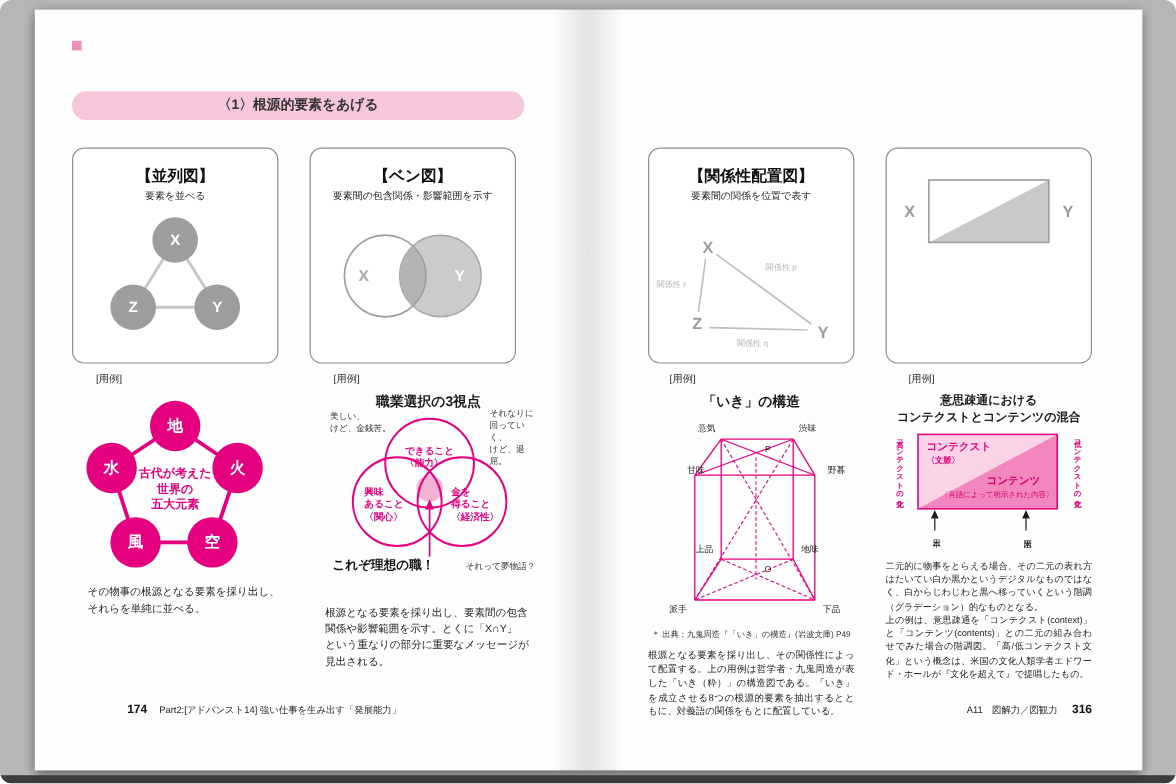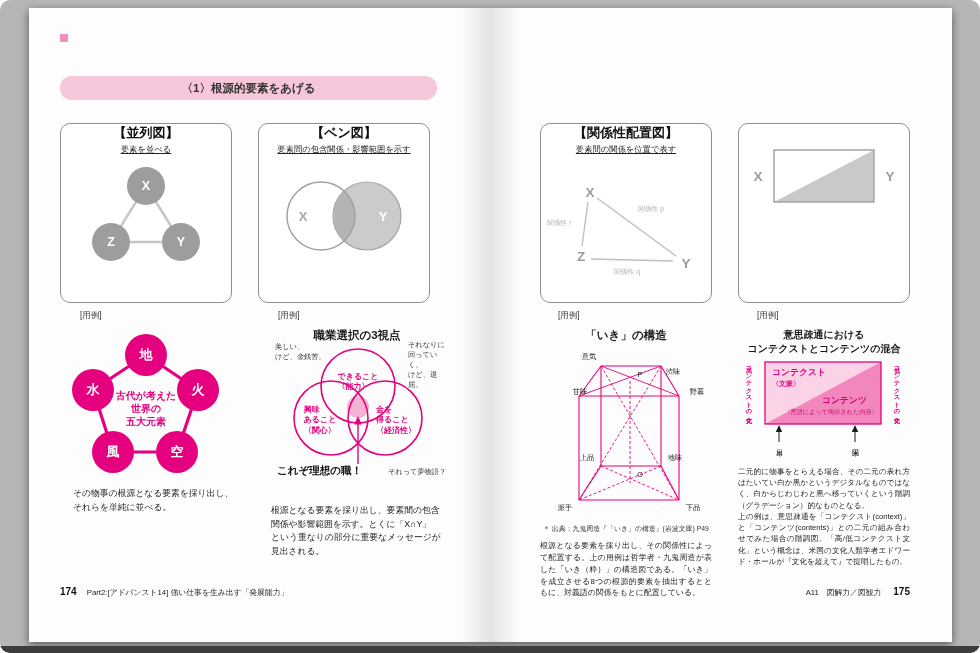--- a/index.html
+++ b/index.html
@@ -8,22 +8,22 @@
   .scene { position:relative; width:980px; height:653px; background:#b6b6b6; border-radius:10px; overflow:hidden; }
   .desk { position:absolute; left:0; bottom:0; width:100%; height:7px; background:#3d3d3d; }
   .book { position:absolute; left:29px; top:8px; width:923px; height:634px; background:#fdfdfd; box-shadow:0 3px 9px rgba(0,0,0,.5); }
   .gutter { position:absolute; left:431px; top:0; width:60px; height:100%;
             background:linear-gradient(90deg, rgba(0,0,0,0) 0%, rgba(0,0,0,.10) 50%, rgba(0,0,0,0) 100%); }
   .chapter-marker { position:absolute; left:31px; top:26px; width:8px; height:8px; background:#ee8fbd; }
   .banner { position:absolute; left:31px; top:68px; width:377px; height:24px; background:#f6c6db;
             border-radius:12px; text-align:center; line-height:24px; font-weight:bold; font-size:11.5px; color:#333; }
   .typebox { position:absolute; top:115px; width:172px; height:180px; background:#fff;
              border:1.5px solid #8e8e8e; border-radius:10px; }
-  .tb-title { margin-top:0; text-align:center; font-size:13px; font-weight:bold; color:#101010; }
-  .tb-sub { margin-top:2px; text-align:center; font-size:8.3px; color:#222; line-height:1.4; white-space:pre-line;text-decoration:underline; }
+  .tb-title { margin-top:14px; text-align:center; font-size:13px; font-weight:bold; color:#101010; }
+  .tb-sub { margin-top:2px; text-align:center; font-size:8.3px; color:#222; line-height:1.4; white-space:pre-line; }
   .tb-fig { position:relative; margin:0 auto; }
   .ltr { position:absolute; transform:translate(-50%,-50%); font-weight:bold; }
   .edge-lbl { position:absolute; font-size:6.8px; color:#b3b3b3; white-space:nowrap; }
   .usage { position:absolute; top:302px; font-size:8.5px; color:#333; }
   .pentagon { position:absolute; left:31px; top:318px; width:190px; height:158px; }
   .p-node { position:absolute; transform:translate(-50%,-50%); color:#fff; font-weight:bold; font-size:13px; }
   .p-center { position:absolute; left:86px; top:82px; transform:translate(-50%,-50%); width:92px;
               color:#e4007f; font-weight:bold; font-size:10px; line-height:1.3; text-align:center; white-space:pre-line; }
   .small-caption { position:absolute; font-size:8.8px; color:#1c1c1c; line-height:1.6; white-space:pre-line; }
   .career { position:absolute; left:229px; top:318px; width:176px; height:252px;margin-left:13px; }
@@ -39,21 +39,21 @@
   .src { position:absolute; left:-8px; top:198px; width:188px; text-align:center; font-size:6.9px; color:#333; white-space:nowrap; }
   .bodytxt { position:absolute; left:0; width:172px; text-align:justify; color:#1c1c1c; white-space:pre-line; }
   .ctx { position:absolute; left:709px; top:318px; width:172px; height:260px; }
   .ctx-fig { position:absolute; left:0; top:32px; width:172px; height:104px; }
   .vtext { writing-mode:vertical-rl; text-orientation:upright; }
   .axis { position:absolute; top:4px; height:64px; font-size:6.2px; color:#e4007f; font-weight:bold; }
   .marker { position:absolute; top:86px; font-size:7px; color:#111; }
   .ctxlbl { position:absolute; color:#e4007f; font-weight:bold; }
   .footer { position:absolute; top:578px; font-size:7.8px; color:#222; }
   .pnum { font-weight:bold; font-size:10px; color:#111; }
-  .footer-left .pnum { margin-right:10px; }
+  .footer-left .pnum { margin-right:10px;margin-left:46px; }
   .footer-right .pnum { margin-left:12px; }
 </style>
 </head>
 <body>
 
 <div class="scene">
   <div class="book">
     <div class="gutter"></div>
     <div class="chapter-marker"></div>
 
@@ -218,21 +218,21 @@
           </g>
           <g stroke="#e4007f" stroke-width="0.9" stroke-dasharray="3,2">
             <line x1="79" y1="33" x2="79" y2="135"></line>
             <line x1="50" y1="118" x2="128" y2="152"></line>
             <line x1="110" y1="118" x2="28" y2="152"></line>
             <line x1="50" y1="18" x2="128" y2="152"></line>
             <line x1="110" y1="18" x2="28" y2="152"></line>
           </g>
         </svg>
         <span class="vx" style="left:38px;top:9px">意気</span>
-        <span class="vx" style="left:122px;top:24px">渋味</span>
+        <span class="vx" style="left:122px;top:9px">渋味</span>
         <span class="vx" style="left:29px;top:44px">甘味</span>
         <span class="vx" style="left:146px;top:44px">野暮</span>
         <span class="vx" style="left:36px;top:110px">上品</span>
         <span class="vx" style="left:124px;top:110px">地味</span>
         <span class="vx" style="left:14px;top:160px">派手</span>
         <span class="vx" style="left:142px;top:160px">下品</span>
         <span class="vx" style="left:89px;top:26px">P</span>
         <span class="vx" style="left:89px;top:126px">O</span>
       </div>
       <div class="src">＊ 出典：九鬼周造『「いき」の構造』(岩波文庫) P49</div>
@@ -266,17 +266,17 @@
         <span class="marker vtext" style="left:112px">米国</span>
       </div>
       <div class="bodytxt" style="top:140px;font-size:7.6px;line-height:1.48">二元的に物事をとらえる場合、その二元の表れ方はたいてい白か黒かというデジタルなものではなく、白からじわじわと黒へ移っていくという階調（グラデーション）的なものとなる。
 上の例は、意思疎通を「コンテクスト(context)」と「コンテンツ(contents)」との二元の組み合わせでみた場合の階調図。「高/低コンテクスト文化」という概念は、米国の文化人類学者エドワード・ホールが『文化を超えて』で提唱したもの。</div>
     </div>
 
     <div class="footer footer-left" style="left:31px">
       <span class="pnum">174</span><span>Part2:[アドバンスト14] 強い仕事を生み出す「発展能力」</span>
     </div>
     <div class="footer footer-right" style="right:42px">
-      <span>A11　図解力／図観力</span><span class="pnum">175</span>
+      <span>A11　図解力／図観力</span><span class="pnum">316</span>
     </div>
   </div>
   <div class="desk"></div>
 </div>
 
 </body></html>

